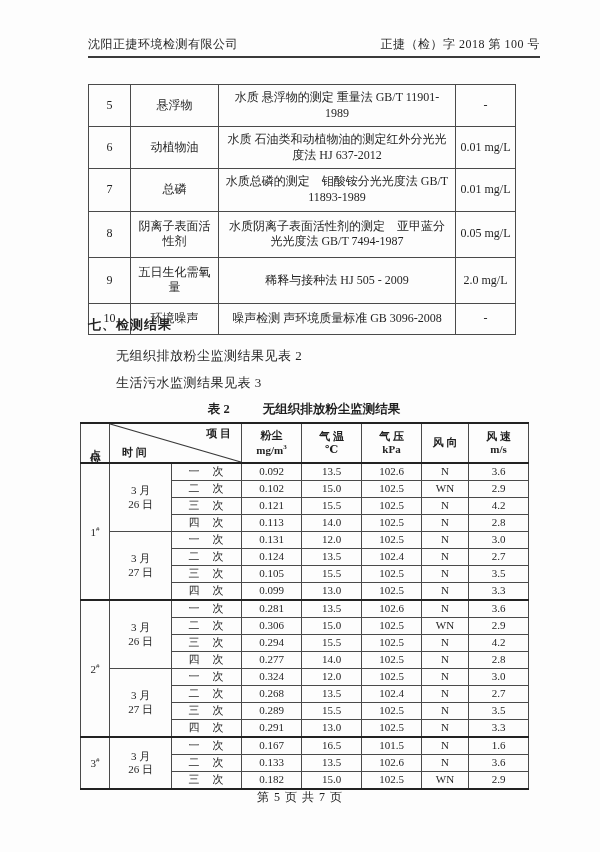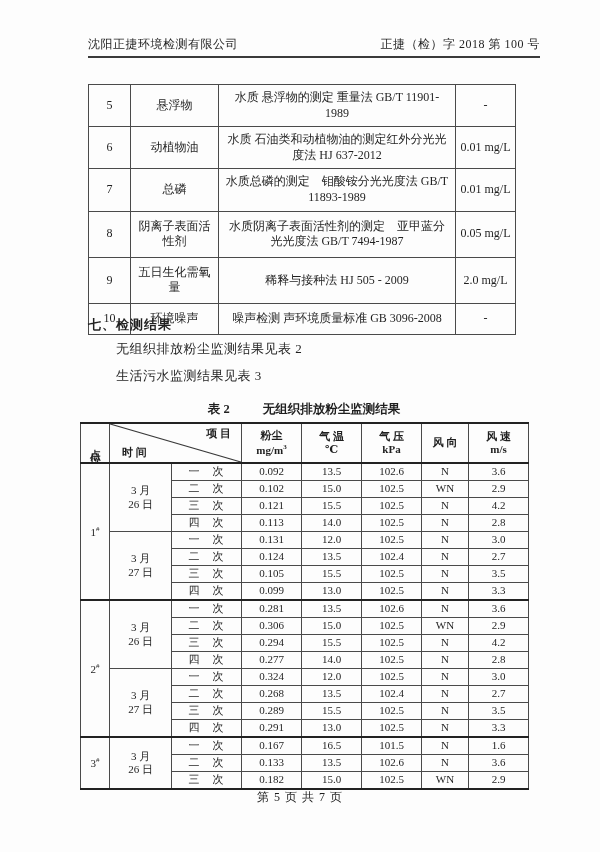--- a/index.html
+++ b/index.html
@@ -27,21 +27,21 @@
     border:1px solid #4a4a4a; padding:7px 3px; vertical-align:middle;
   }
   .items-table td.method-cell { padding:5px 6px;border-radius:7px; }
 
   
   .section-heading {
     position:absolute; top:316px; left:88px;
     font-size:13px; font-weight:bold; letter-spacing:1px;
   }
   .section-lines { position:absolute; top:340px; left:116px; font-size:13px; }
-  .section-lines .note { margin-bottom:9px; letter-spacing:0.5px; }
+  .section-lines .note { margin-bottom:9px; letter-spacing:0.5px;margin-top:7px; }
 
   
   .t2-caption {
     position:absolute; top:401px; left:80px; width:448px;
     text-align:center; font-size:12.5px; font-weight:bold;
   }
   .t2-caption .cap-label { margin-right:30px; }
 
   
   .t2 {

